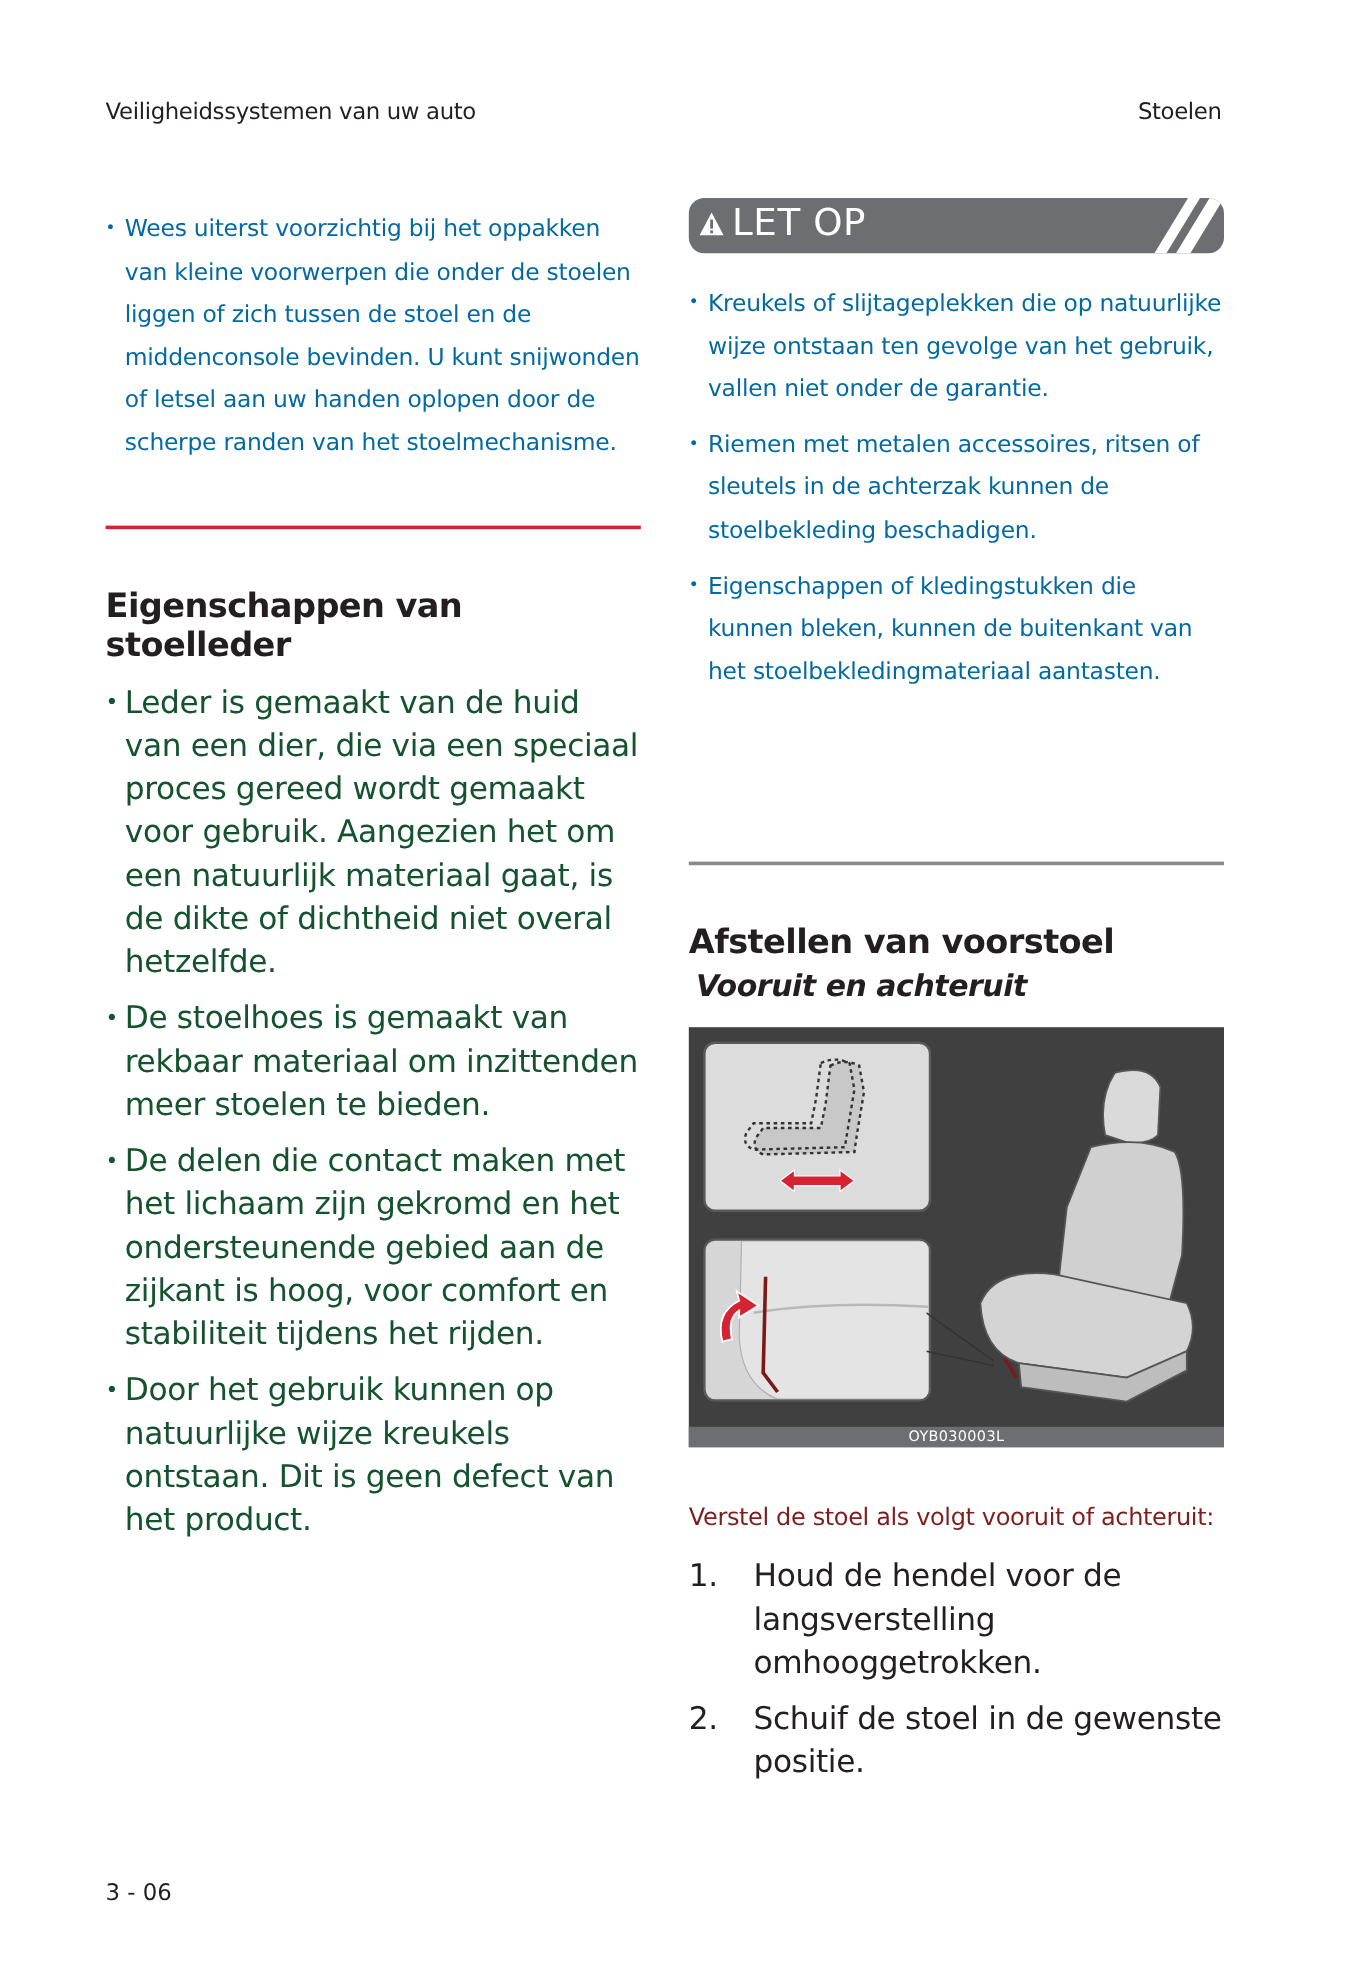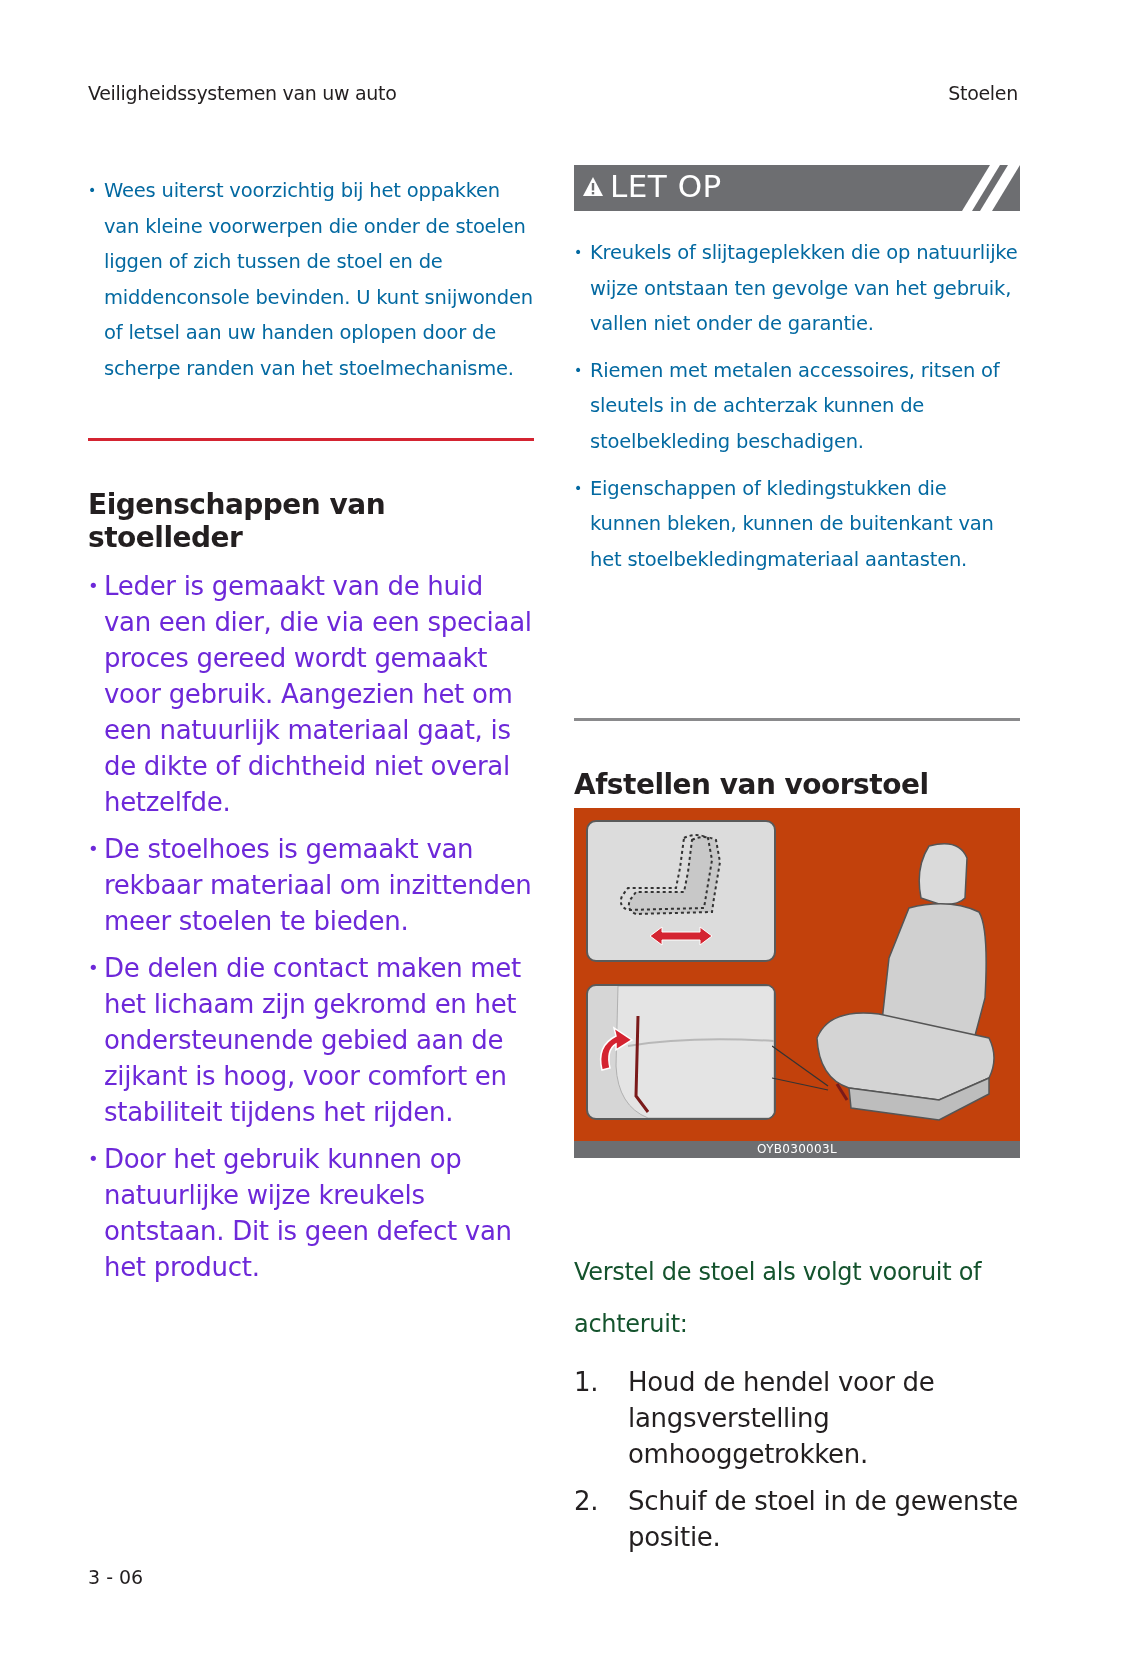--- a/index.html
+++ b/index.html
@@ -11,40 +11,40 @@
 
   .col { position: absolute; }
   .col-left { left: 88px; width: 446px; }
   .col-right { left: 574px; width: 446px; }
 
   ul.small { list-style: none; margin: 0; padding: 0; }
   ul.small li { position: relative; padding-left: 16px; font-size: 19.5px; line-height: 35.6px; color: #0369a1; letter-spacing: -0.2px; margin-bottom: 11px; }
   ul.small li::before { content: "•"; position: absolute; left: 0; top: 0; font-size: 14px; }
 
   ul.big { list-style: none; margin: 0; padding: 0; }
-  ul.big li { position: relative; padding-left: 16px; font-size: 26px; line-height: 36px; color: #6d28d9; letter-spacing: -0.3px; margin-bottom: 11px; }
+  ul.big li { position: relative; padding-left: 16px; font-size: 26px; line-height: 36px; color: #14532d; letter-spacing: -0.3px; margin-bottom: 11px; }
   ul.big li::before { content: "•"; position: absolute; left: 0; top: 0; font-size: 18px; }
   ul.big li p { margin: 0; }
 
   .red-rule { position: absolute; left: 88px; top: 438px; width: 446px; height: 3px; background: #d42431; }
   .gray-rule { position: absolute; left: 574px; top: 718px; width: 446px; height: 3px; background: #8a8a8c; }
 
   h2 { margin: 0; font-weight: bold; font-size: 28px; color: #231f20; letter-spacing: -0.5px; }
   h3 { margin: 6px; font-weight: bold; font-style: italic; font-size: 25px; color: #231f20; letter-spacing: -0.4px; }
 
-  .caution { position: absolute; left: 574px; top: 165px; width: 446px; height: 46px; background: #6d6e71; overflow: hidden; }
+  .caution { position: absolute; left: 574px; top: 165px; width: 446px; height: 46px; background: #6d6e71; overflow: hidden; border-radius: 13px; }
   .caution .title { position: absolute; left: 36px; top: 3px; font-size: 31px; color: #ffffff; font-weight: normal; letter-spacing: 0.5px; }
   .caution .warn { position: absolute; left: 8px; top: 11px; }
   .caution .stripes { position: absolute; right: 0; top: 0; }
 
-  .figure { position: absolute; left: 574px; top: 808px; width: 446px; height: 350px; background: #c2410c; }
+  .figure { position: absolute; left: 574px; top: 856px; width: 446px; height: 350px; background: #404040; }
   .figure .caption { position: absolute; left: 0; bottom: 0; width: 100%; height: 17px; background: #6d6e71; color: #ffffff; font-size: 12px; text-align: center; line-height: 17px; letter-spacing: 0.3px; }
   .inset { position: absolute; background: #dcdcdc; border: 2px solid #5a5a5a; border-radius: 10px; overflow: hidden; }
 
-  .para { font-size: 24px; line-height: 52px; color: #14532d; letter-spacing: -0.3px; margin: 0; }
+  .para { font-size: 20px; line-height: 36px; color: #7f1d1d; letter-spacing: -0.3px; margin: 0; }
   ol.steps { list-style: none; margin: 0; padding: 0; }
   ol.steps li { position: relative; padding-left: 54px; font-size: 26px; line-height: 36px; color: #231f20; letter-spacing: -0.3px; margin-bottom: 11px; }
   ol.steps li .num { position: absolute; left: 0; top: 0; }
 
   .page-num { position: absolute; left: 88px; top: 1566px; font-size: 19px; color: #231f20; }
 </style>
 </head>
 <body>
 
 <div class="hdr left">Veiligheidssystemen van uw auto</div>

